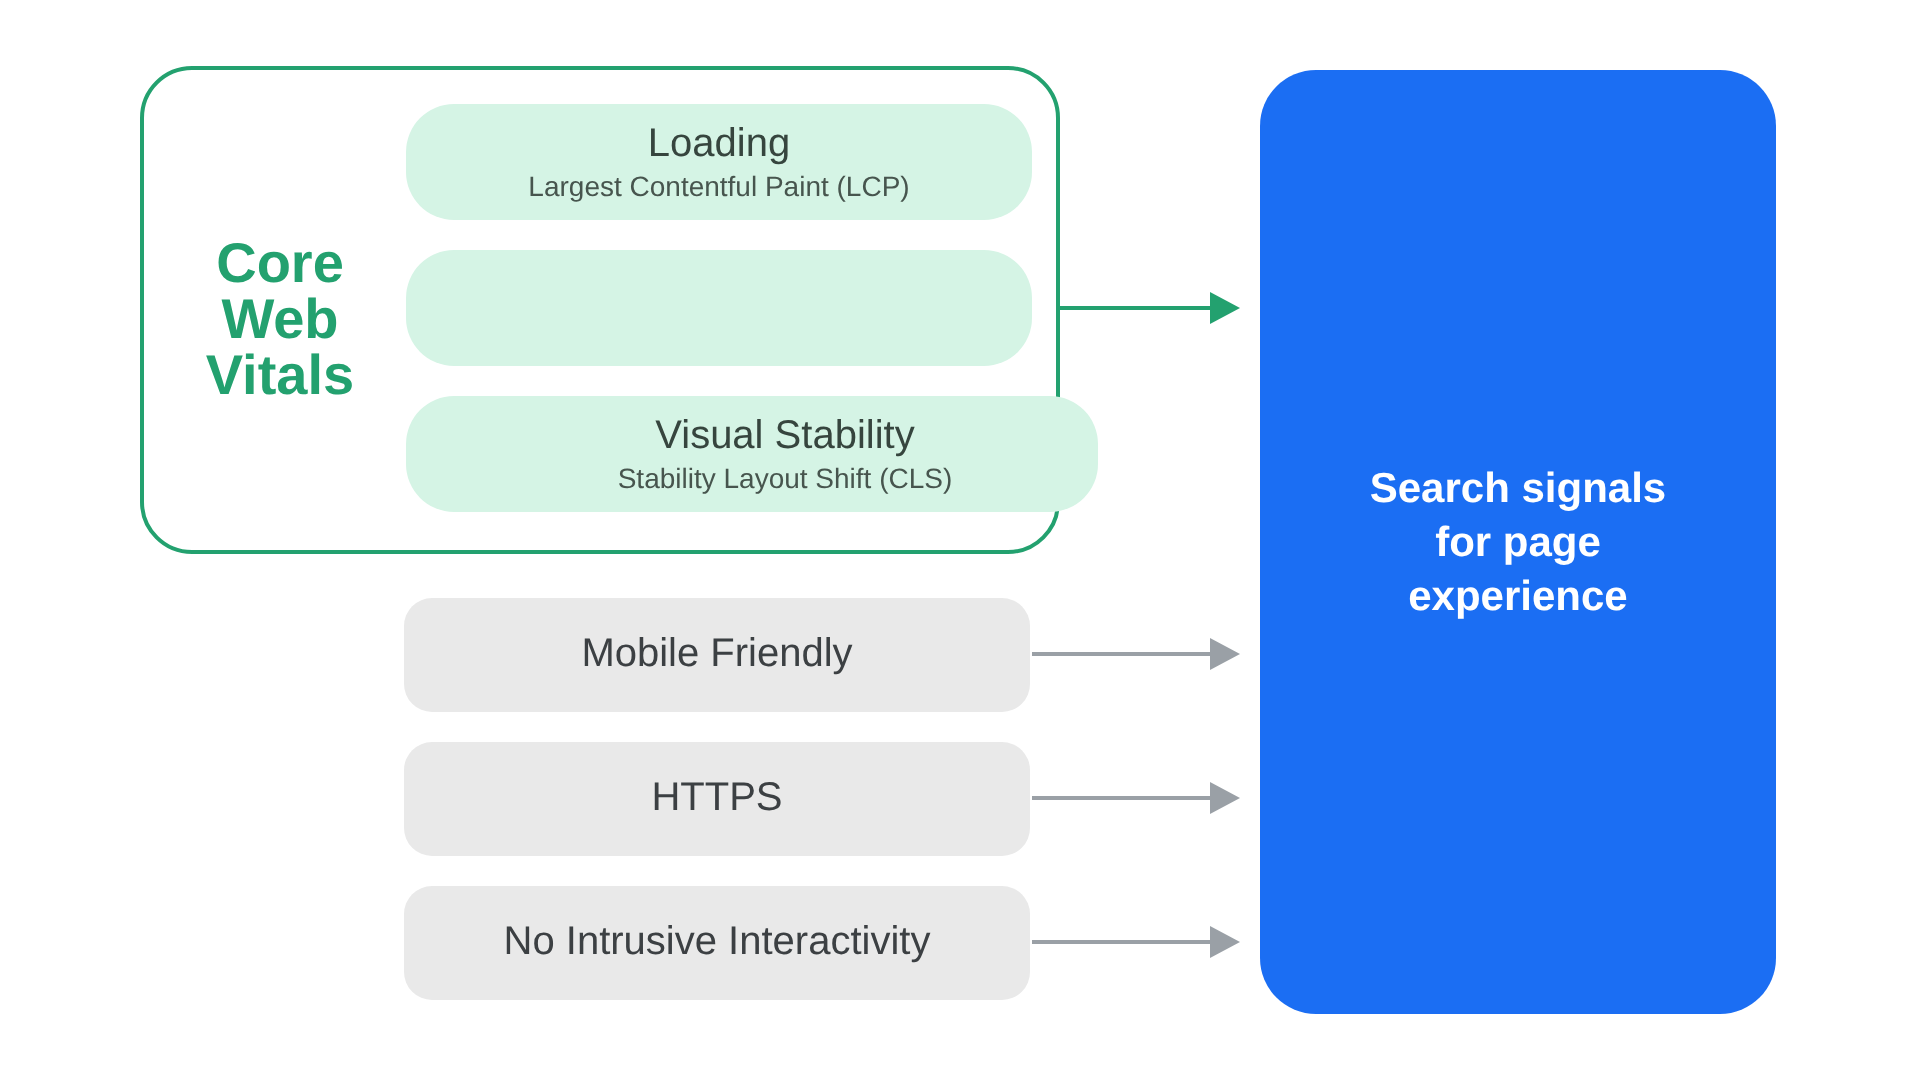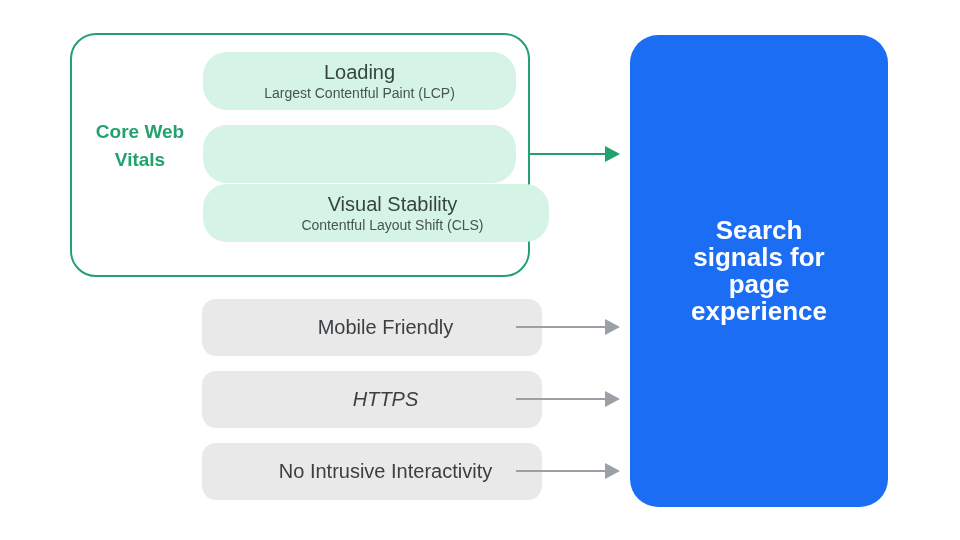--- a/index.html
+++ b/index.html
@@ -27,42 +27,42 @@
     border-radius: 26px;
     box-sizing: border-box;
     background: #ffffff;
   }
   .cwv-label {
     position: absolute;
     left: 94px;
     top: 118px;
     width: 92px;
     text-align: center;
-    font-size: 19px;
+    font-size: 28px;
     line-height: 28px;
     font-weight: bold;
     color: #23a16f;
   }
 
   .vital-box {
     position: absolute;
     left: 203px;
     width: 313px;
     height: 58px;
     background: #d5f4e5;
     border-radius: 24px;
     display: flex;
     flex-direction: column;
     align-items: center;
     justify-content: center;
     text-align: center;
   }
   .vital-box.v0 { top: 52px; }
   .vital-box.v1 { top: 125px; }
-  .vital-box.v2 { top: 184px; padding-left: 33px; }
+  .vital-box.v2 { top: 198px; padding-left: 33px; }
   .vital-title {
     font-size: 20px;
     font-weight: 500;
     color: #36453e;
     line-height: 24px;
   }
   .vital-sub {
     font-size: 14px;
     color: #47554e;
     line-height: 17px;
@@ -76,24 +76,23 @@
     width: 313px;
     height: 57px;
     background: #e9e9e9;
     border-radius: 14px;
     display: flex;
     align-items: center;
     justify-content: center;
     font-size: 20px;
     font-weight: 500;
     color: #3c4043;
-    padding-left: 27px;
   }
   .signal-box.s0 { top: 299px; }
-  .signal-box.s1 { top: 371px; font-style: italic; }
+  .signal-box.s1 { top: 371px; }
   .signal-box.s2 { top: 443px; }
 
   
   .arrow-line {
     position: absolute;
     height: 2px;
   }
   .arrow-head {
     position: absolute;
     width: 0;
@@ -116,21 +115,21 @@
     background: #1b6ef3;
     border-radius: 28px;
     display: flex;
     align-items: center;
     justify-content: center;
   }
   .result-label {
     width: 180px;
     text-align: center;
     color: #ffffff;
-    font-size: 26px;
+    font-size: 21px;
     line-height: 27px;
     font-weight: bold;
   }
 </style>
 </head>
 <body>
 
 <div class="canvas">
 
   <div class="cwv-container"></div>
@@ -140,21 +139,21 @@
   <div class="vital-box v0">
     <div class="vital-title">Loading</div>
     <div class="vital-sub">Largest Contentful Paint (LCP)</div>
   </div>
 
   <div class="vital-box v1">
   </div>
 
   <div class="vital-box v2">
     <div class="vital-title">Visual Stability</div>
-    <div class="vital-sub">Contentful Layout Shift (CLS)</div>
+    <div class="vital-sub">Stability Layout Shift (CLS)</div>
   </div>
 
   <div class="green">
     <div class="arrow-line" style="left:530px; top:153px; width:77px;"></div>
     <div class="arrow-head" style="left:605px; top:146px;"></div>
   </div>
 
   <div class="signal-box s0">
     <span>Mobile Friendly</span>
   </div>

